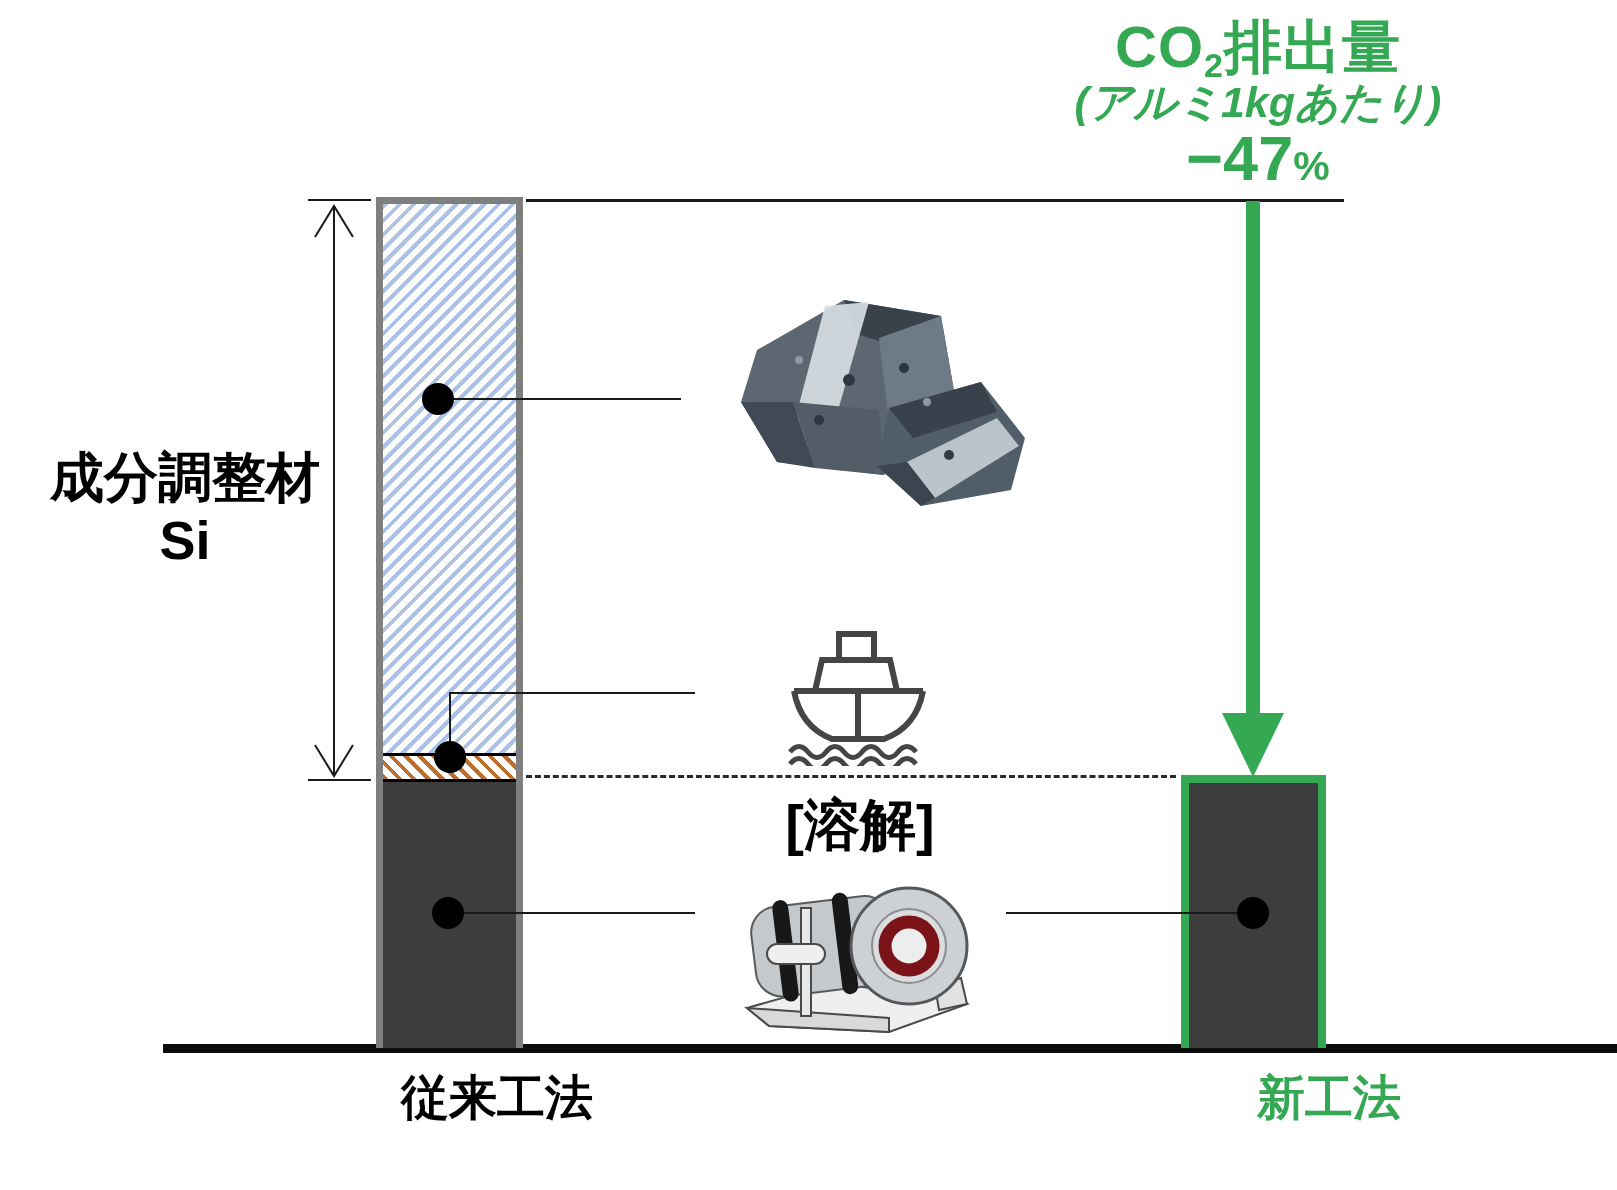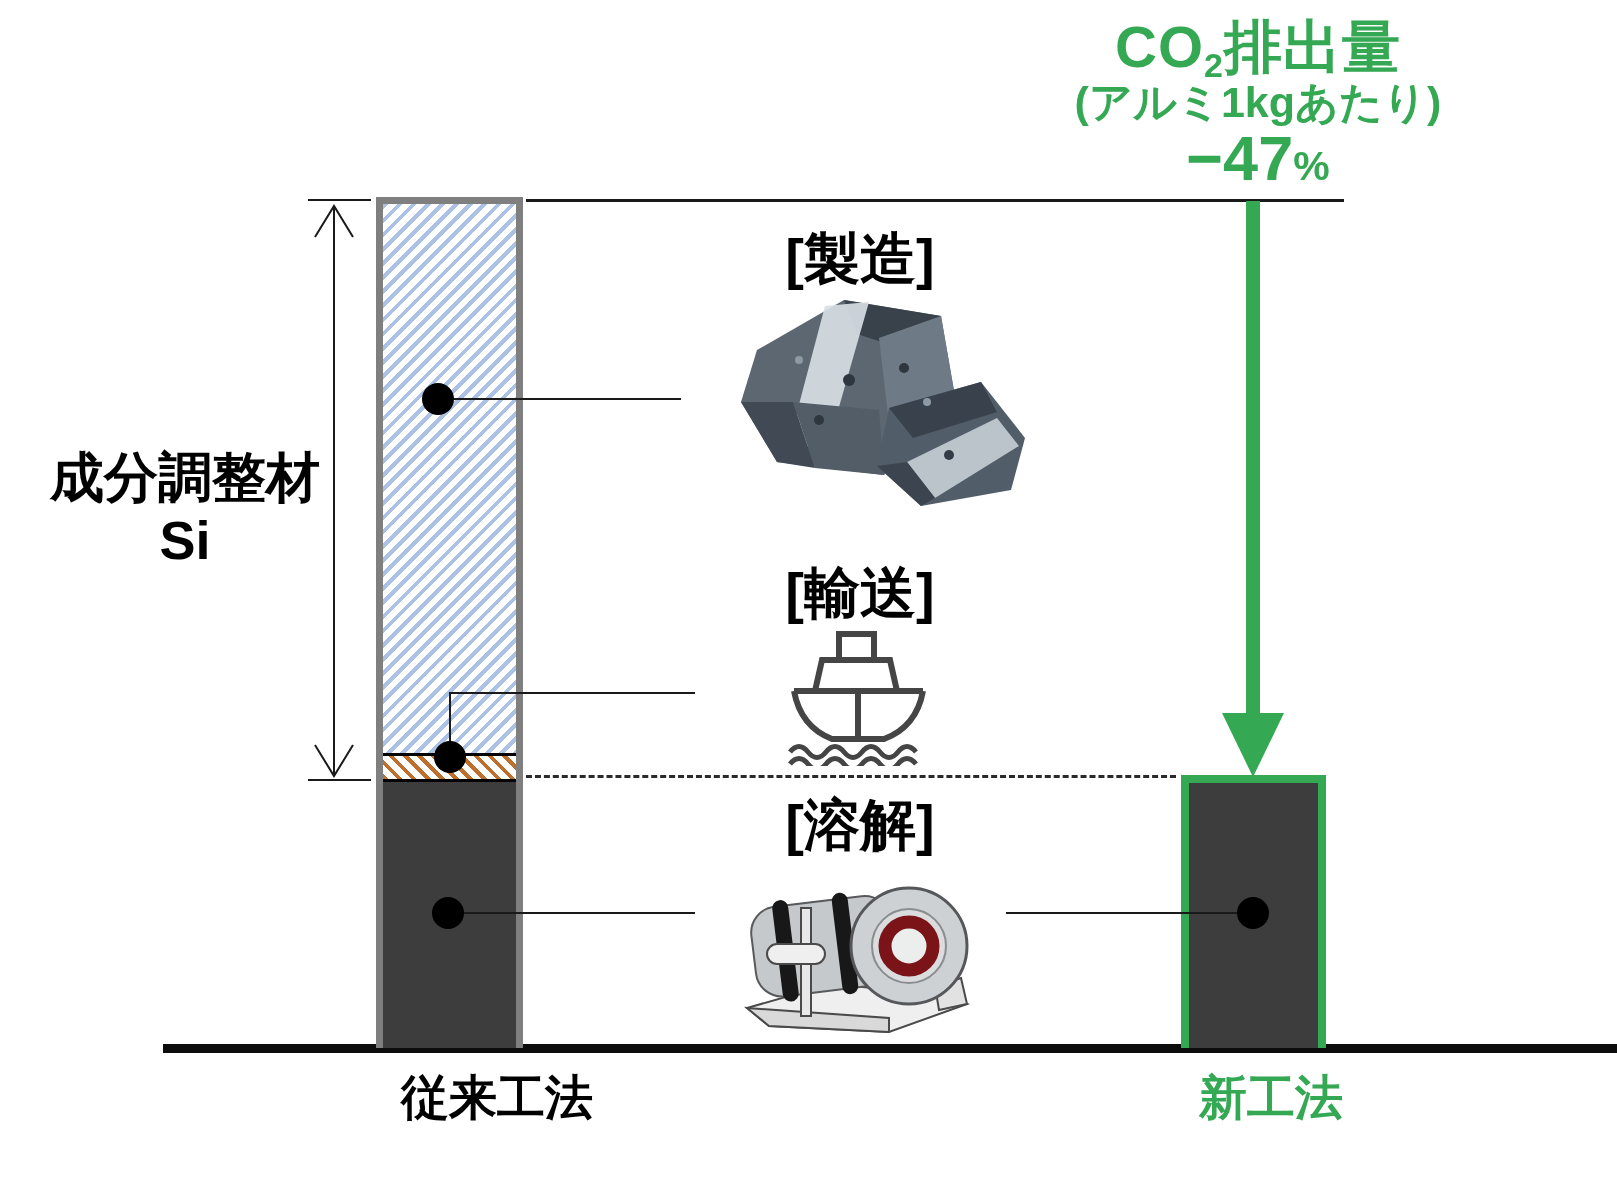--- a/index.html
+++ b/index.html
@@ -7,21 +7,21 @@
     position:relative;width:1617px;height:1147px;background:#ffffff;overflow:hidden;
     font-family:"Liberation Sans",sans-serif;
     margin-left:23px;
   }
   .abs{position:absolute;}
 
   
   .co2-head{left:1020px;top:16px;width:430px;text-align:center;color:#34a853;font-weight:700;}
   .co2-line1{font-size:58px;line-height:1.08;letter-spacing:1px;}
   .co2-line1 .co2sub{font-size:34px;position:relative;top:10px;font-weight:700;}
-  .co2-line2{font-size:43px;line-height:1.1;letter-spacing:0px;}
+  .co2-line2{font-size:43px;line-height:1.1;letter-spacing:0px;font-style:italic;}
   .co2-line3{font-size:63px;line-height:1.02;font-weight:700;}
   .co2-line3 .pct{font-size:41px;font-weight:700;}
 
   
   .topline{left:503px;top:199px;width:818px;height:3px;background:#1a1a1a;}
   .dashline{left:503px;top:775px;width:650px;height:0;border-top:3px dashed #2a2a2a;}
   .baseline{left:140px;top:1044px;width:1474px;height:9px;background:#0c0c0c;}
 
   
   .bar-left{left:353px;top:197px;width:147px;height:851px;box-sizing:border-box;
@@ -41,21 +41,21 @@
   
   .overlay{left:0;top:0;z-index:5;}
 
   
   .dim-label{left:18px;top:446px;width:288px;text-align:center;font-size:54px;font-weight:700;
     line-height:1.16;color:#000;}
   .proc-label{left:687px;width:300px;text-align:center;font-size:56px;font-weight:800;color:#000;}
   .pl1{top:222px;} .pl2{top:556px;} .pl3{top:788px;}
   .xlabel{top:1066px;width:300px;text-align:right;font-size:48px;font-weight:800;}
   .xlabel.conv{left:270px;color:#000;}
-  .xlabel.new{left:1020px;color:#34a853;}
+  .xlabel.new{left:1078px;color:#34a853;}
 
   
   .rock{left:706px;top:290px;}
   .ship{left:763px;top:626px;}
   .furnace{left:716px;top:858px;}
 </style>
 </head>
 <body>
 
 <div class="canvas">
@@ -101,22 +101,20 @@
       <circle cx="425" cy="913" r="16"></circle>
       <circle cx="1230" cy="913" r="16"></circle>
     </g>
   </svg>
 
   <div class="abs dim-label">
     <div>成分調整材</div>
     <div>Si</div>
   </div>
 
-  <div class="abs proc-label pl1">[製造]</div>
-  <div class="abs proc-label pl2">[輸送]</div>
   <div class="abs proc-label pl3">[溶解]</div>
 
   <svg class="abs rock" width="310" height="230" viewBox="0 0 310 230">
     <polygon points="28,60 115,10 212,26 228,118 155,185 48,172 12,112" fill="#5c6772"></polygon>
     <polygon points="115,10 212,26 196,66 128,44" fill="#39424b"></polygon>
     <polygon points="96,16 140,12 100,152 58,160" fill="#d8dee3" opacity="0.92"></polygon>
     <polygon points="150,48 212,26 228,118 162,150" fill="#6e7b87"></polygon>
     <polygon points="12,112 48,172 86,178 64,112" fill="#414a54"></polygon>
     <polygon points="64,112 86,178 155,185 150,120" fill="#525d68"></polygon>
     <polygon points="160,118 252,92 296,148 282,200 192,216 148,176" fill="#515d69"></polygon>

